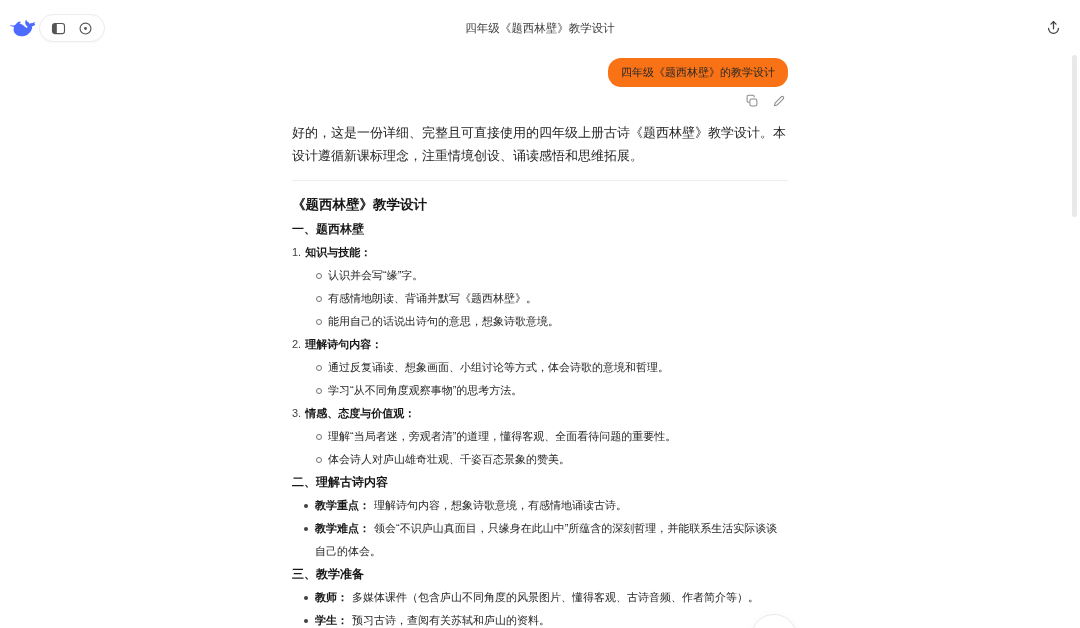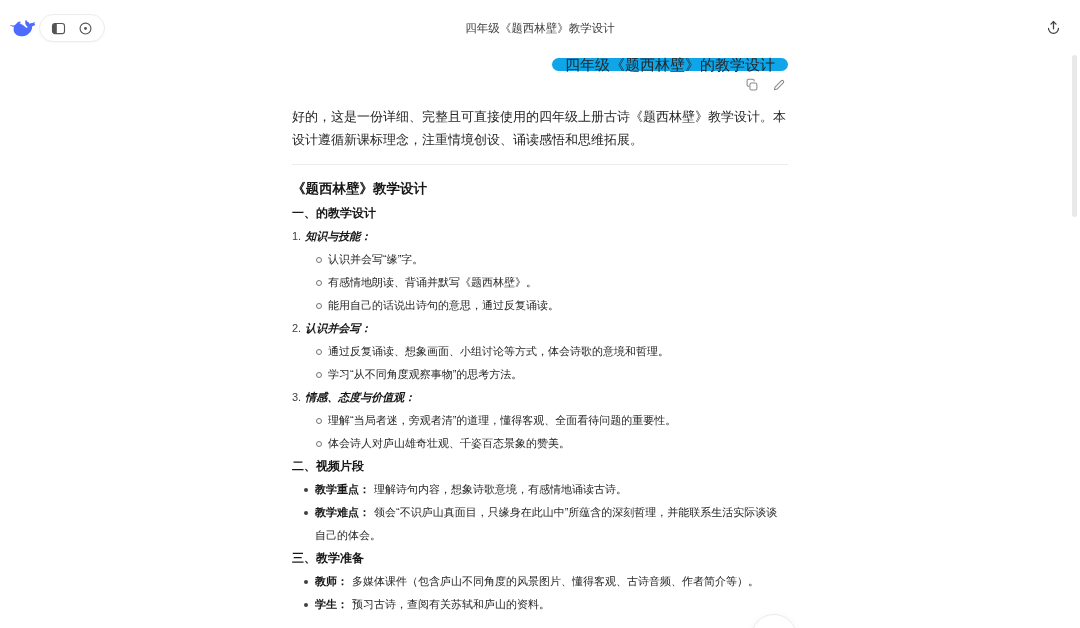--- a/index.html
+++ b/index.html
@@ -25,37 +25,37 @@
     position: absolute; left: 0; right: 0; top: 13px;
     text-align: center; font-size: 11.5px; color: #404040;
   }
   .share-btn { position: absolute; right: 18px; top: 11px; cursor: pointer; display: flex; }
 
   
   .content { width: 496px; margin: 0 auto; padding-top: 58px; }
 
   .user-row { display: flex; justify-content: flex-end; }
   .bubble {
-    background: #0ea5e9; border-radius: 13px;
-    padding: 0 13px; font-size: 15px; line-height: 13px; color: #262626;
+    background: #f97316; border-radius: 13px;
+    padding: 8px 13px; font-size: 11px; line-height: 13px; color: #262626;
   }
   .msg-actions { display: flex; justify-content: flex-end; gap: 13px; margin-top: 7px; padding-right: 2px; }
   .msg-actions .ibtn { cursor: pointer; display: flex; }
 
   .intro { margin-top: 13px; font-size: 13px; line-height: 23px; color: #262626; }
 
   .doc-divider { border: none; border-top: 1px solid #ececec; margin: 13px 0 0; }
 
   .doc-title { font-size: 13.5px; font-weight: 700; color: #171717; margin: 12px 0 1px; line-height: 24px; }
 
   .sec-heading { font-size: 12px; font-weight: 700; color: #171717; line-height: 23px; }
 
   .oitem { line-height: 23px; font-size: 11px; }
   .oitem .onum { color: #404040; margin-right: 4px; }
-  .oitem b { color: #171717; font-style: italic; }
+  .oitem b { color: #171717; }
 
   ul { list-style: none; }
   ul.circ { padding-left: 24px; }
   ul.circ li { position: relative; padding-left: 12px; line-height: 23px; font-size: 11px; }
   ul.circ li::before {
     content: ""; position: absolute; left: 0; top: 9px;
     width: 4px; height: 4px; border: 1px solid #737373; border-radius: 50%;
   }
   ul.disc { padding-left: 12px; }
   ul.disc li { position: relative; padding-left: 11px; line-height: 23px; font-size: 11px; }
@@ -132,48 +132,48 @@
     </span>
   </div>
 
   <p class="intro">好的，这是一份详细、完整且可直接使用的四年级上册古诗《题西林壁》教学设计。本设计遵循新课标理念，注重情境创设、诵读感悟和思维拓展。</p>
 
   <hr class="doc-divider">
 
   <div class="doc">
     <h1 class="doc-title">《题西林壁》教学设计</h1>
 
-    <h3 class="sec-heading">一、的教学设计</h3>
+    <h3 class="sec-heading">一、题西林壁</h3>
 
     <div class="oitem">
       <span class="onum">1.</span><b>知识与技能：</b>
     </div>
     <ul class="circ">
       <li>认识并会写“缘”字。</li>
       <li>有感情地朗读、背诵并默写《题西林壁》。</li>
-      <li>能用自己的话说出诗句的意思，通过反复诵读。</li>
+      <li>能用自己的话说出诗句的意思，想象诗歌意境。</li>
     </ul>
 
     <div class="oitem">
-      <span class="onum">2.</span><b>认识并会写：</b>
+      <span class="onum">2.</span><b>理解诗句内容：</b>
     </div>
     <ul class="circ">
       <li>通过反复诵读、想象画面、小组讨论等方式，体会诗歌的意境和哲理。</li>
       <li>学习“从不同角度观察事物”的思考方法。</li>
     </ul>
 
     <div class="oitem">
       <span class="onum">3.</span><b>情感、态度与价值观：</b>
     </div>
     <ul class="circ">
       <li>理解“当局者迷，旁观者清”的道理，懂得客观、全面看待问题的重要性。</li>
       <li>体会诗人对庐山雄奇壮观、千姿百态景象的赞美。</li>
     </ul>
 
-    <h3 class="sec-heading">二、视频片段</h3>
+    <h3 class="sec-heading">二、理解古诗内容</h3>
     <ul class="disc">
       <li><b>教学重点：</b><span>理解诗句内容，想象诗歌意境，有感情地诵读古诗。</span></li>
       <li><b>教学难点：</b><span>领会“不识庐山真面目，只缘身在此山中”所蕴含的深刻哲理，并能联系生活实际谈谈自己的体会。</span></li>
     </ul>
 
     <h3 class="sec-heading">三、教学准备</h3>
     <ul class="disc">
       <li><b>教师：</b><span>多媒体课件（包含庐山不同角度的风景图片、懂得客观、古诗音频、作者简介等）。</span></li>
       <li><b>学生：</b><span>预习古诗，查阅有关苏轼和庐山的资料。</span></li>
     </ul>

